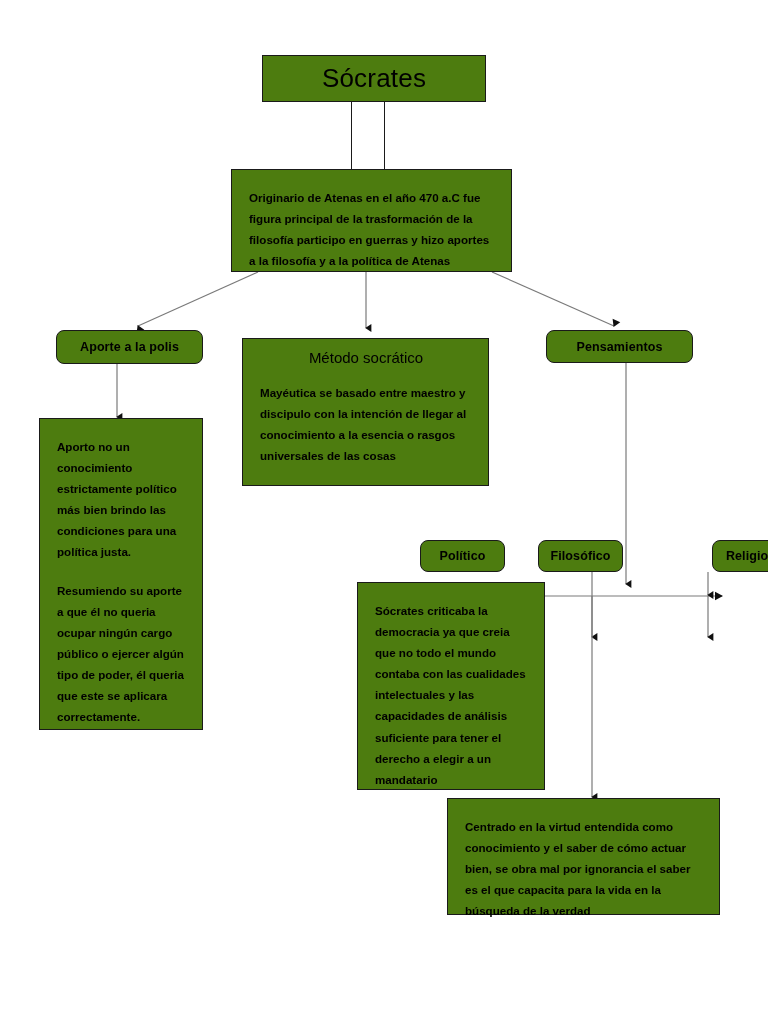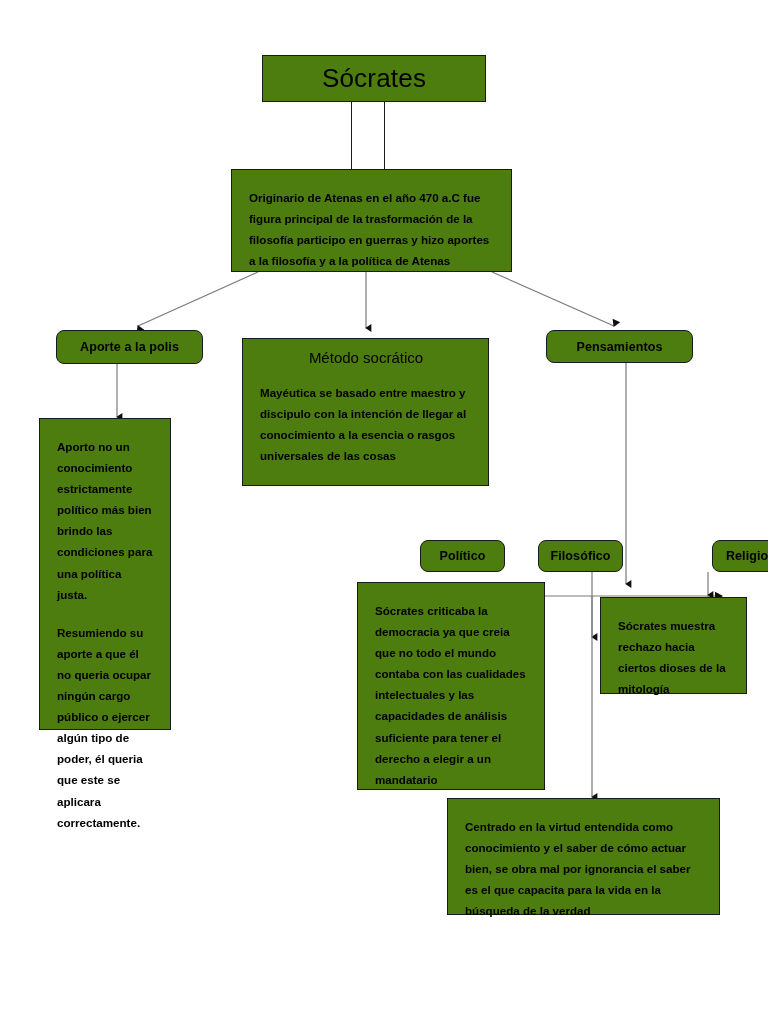--- a/index.html
+++ b/index.html
@@ -133,21 +133,21 @@
   <div class="spacer-box" style="left:351px; top:102px; width:34px; height:68px;"></div>
 
   <div class="node para-node" style="left:231px; top:169px; width:281px; height:103px;">
     <p>Originario de Atenas en el año 470 a.C fue figura principal de la trasformación de la filosofía  participo en guerras y hizo aportes a la filosofía y a la política de Atenas</p>
   </div>
 
   <div class="node label-node" style="left:56px; top:330px; width:147px; height:34px;">
     <span>Aporte  a la polis</span>
   </div>
 
-  <div class="node para-node" style="left:39px; top:418px; width:132px; height:312px;">
+  <div class="node para-node" style="left:39px; top:418px; width:164px; height:312px;">
     <p>Aporto no un conocimiento estrictamente político más bien  brindo las condiciones para una política justa.</p>
     <p>Resumiendo su aporte a que él no queria ocupar ningún cargo público o ejercer algún tipo de poder, él queria que este se aplicara correctamente.</p>
   </div>
 
   <div class="node label-node" style="left:546px; top:330px; width:147px; height:33px;">
     <span>Pensamientos</span>
   </div>
 
   <div class="node para-node" style="left:242px; top:338px; width:247px; height:148px;">
     <span class="box-head">Método socrático</span>
@@ -163,21 +163,18 @@
   </div>
 
   <div class="node label-node" style="left:664px; top:540px; width:85px; height:32px;margin-left:48px;">
     <span>Religioso</span>
   </div>
 
   <div class="node para-node" style="left:357px; top:582px; width:188px; height:208px;">
     <p>Sócrates criticaba la democracia ya que  creia que no todo el mundo contaba con las cualidades intelectuales y las capacidades de análisis suficiente para tener el derecho a elegir a un mandatario</p>
   </div>
 
-  <div class="node para-node" style="left:600px; top:597px; width:147px; height:97px;">
-    <p>Sócrates muestra rechazo hacia ciertos dioses de la mitología</p>
-  </div>
 
   <div class="node para-node" style="left:447px; top:798px; width:273px; height:117px;">
     <p>Centrado en la virtud entendida como conocimiento y el saber de cómo actuar bien, se obra mal por ignorancia el saber  es el que capacita para la vida en la búsqueda de la verdad</p>
   </div>
 
 </div>
 
 </body></html>

